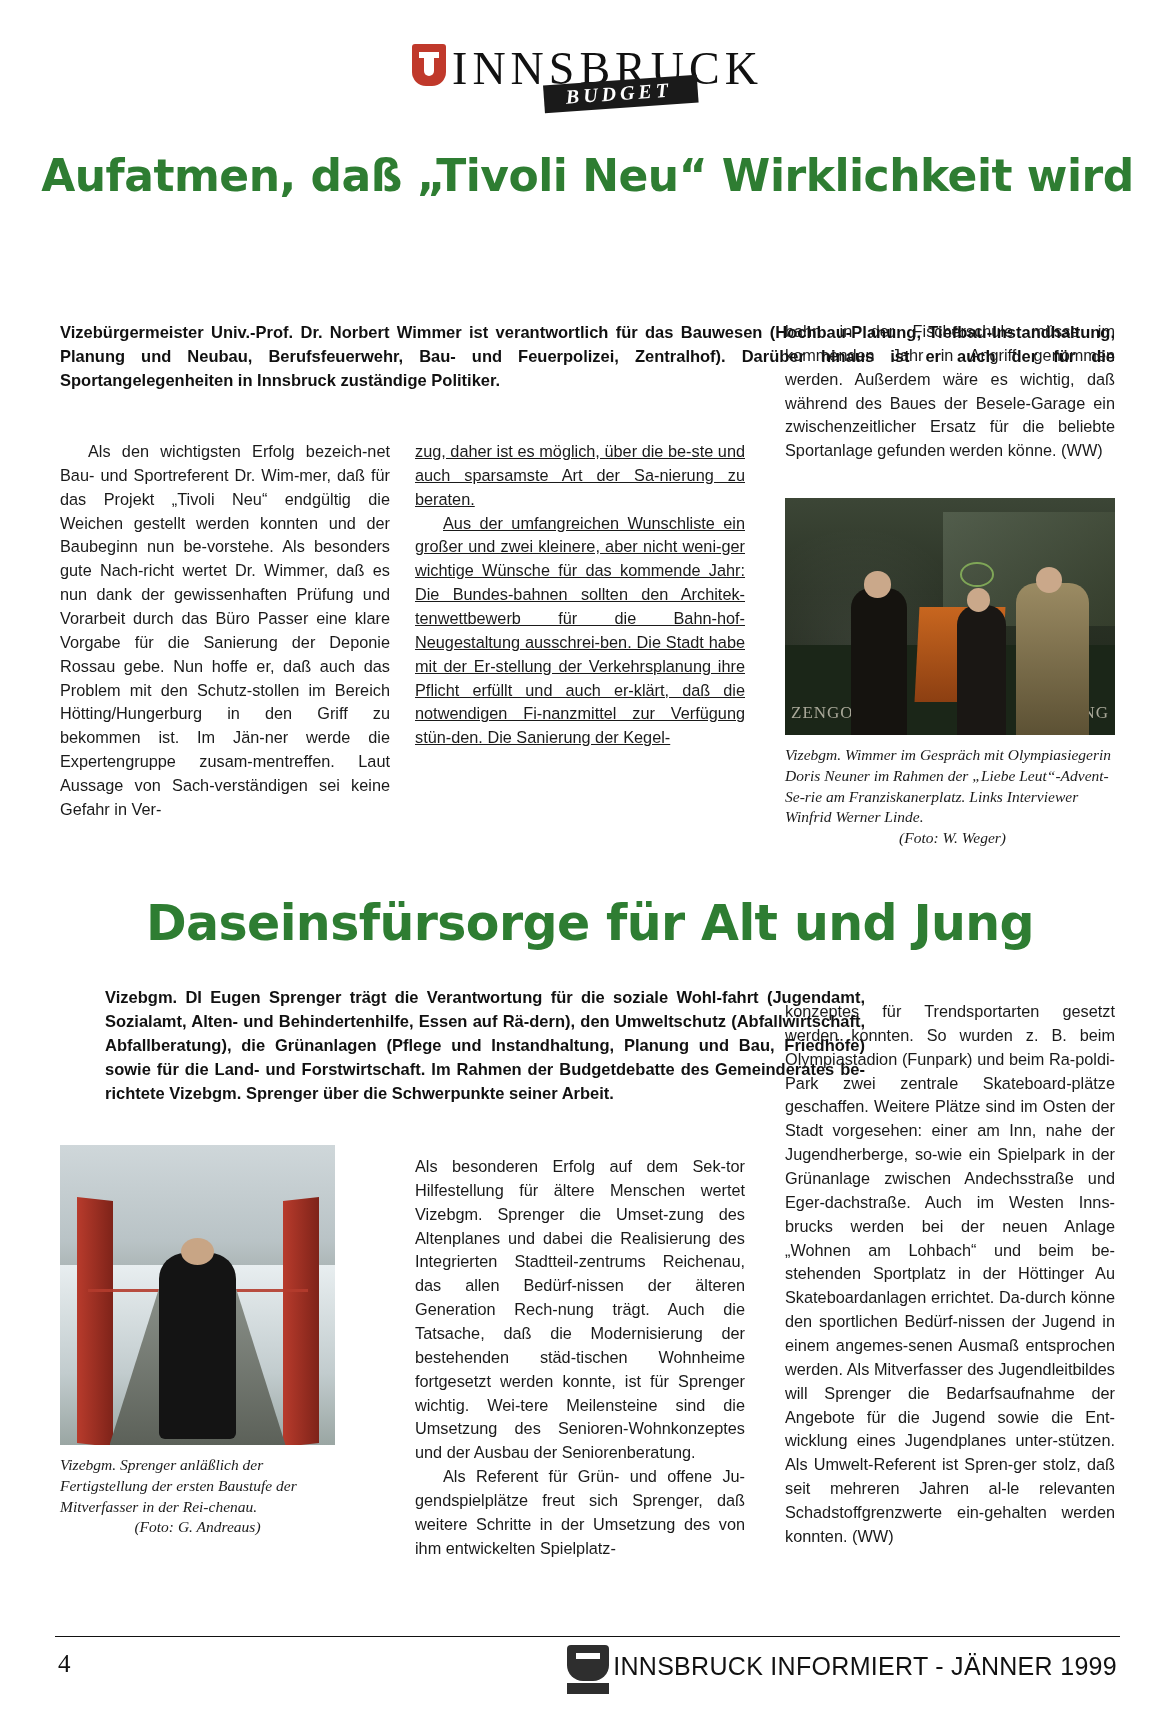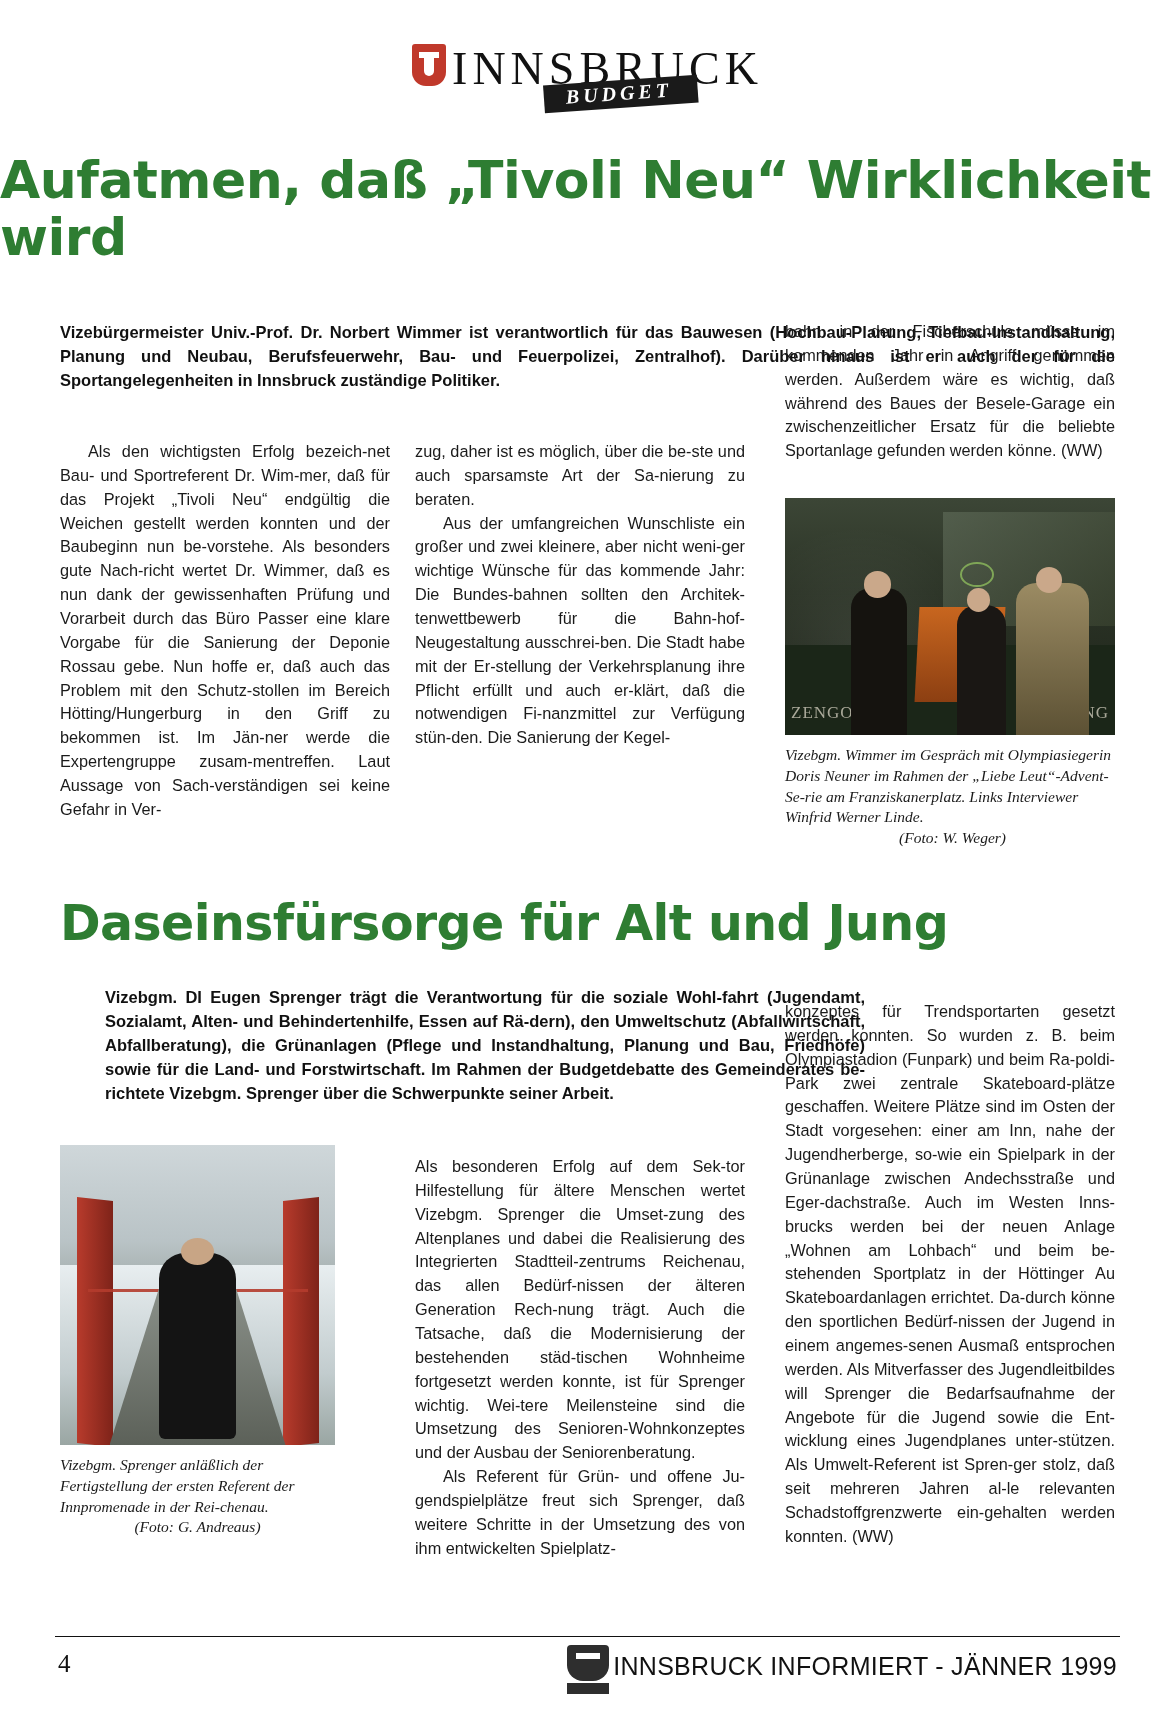--- a/index.html
+++ b/index.html
@@ -83,35 +83,36 @@
     font-size: 20px;
     letter-spacing: 4px;
     padding: 2px 26px 3px 22px;
   }
 
   
   h1.headline {
     position: absolute;
     margin: 0;
     width: 1175px;
+    text-align: center;
     color: #2e7d32;
     font-family: "DejaVu Sans", sans-serif;
     font-weight: bold;
-    font-size: 52px;
+    font-size: 44px;
     line-height: 1.1;
     letter-spacing: -0.5px;
   }
   #headline1 { top: 152px; }
 
   h1.headline2 {
     position: absolute;
     margin: 0;
     left: 60px;
     width: 1060px;
-    text-align: left;
+    text-align: center;
     top: 895px;
     color: #2e7d32;
     font-family: "DejaVu Sans", sans-serif;
     font-weight: bold;
     font-size: 49px;
     letter-spacing: -0.6px;
   }
 
   
   .lead {
@@ -132,21 +133,21 @@
     line-height: 1.465;
     text-align: justify;
     color: #1a1a1a;
     -webkit-hyphens: manual;
     hyphens: manual;
   }
   .col p { margin: 0; text-indent: 28px; }
   .col p.noindent { text-indent: 0; }
 
   #a-col1 { top: 440px; left: 60px; width: 330px; }
-  #a-col2 { top: 440px; left: 415px; width: 330px; }
+  #a-col2 { top: 440px; left: 415px; width: 330px; text-decoration: underline; }
   #a-col3 { top: 320px; left: 785px; width: 330px; }
 
   #b-col1 { top: 1155px; left: 415px; width: 330px; }
   #b-col2 { top: 1000px; left: 785px; width: 330px; }
 
   
   .photo {
     position: absolute;
     background: #2b2b2b;
     overflow: hidden;
@@ -337,21 +338,21 @@
     <div class="snow"></div>
     <div class="bridge-l"></div>
     <div class="bridge-r"></div>
     <div class="rail"></div>
     <div class="deck"></div>
     <div class="person"></div>
     <div class="person-head"></div>
   </div>
 
   <div class="caption" id="caption2">
-    <span>Vizebgm. Sprenger anläßlich der Fertigstellung der ersten Referent der Innpromenade in der Rei-chenau.</span>
+    <span>Vizebgm. Sprenger anläßlich der Fertigstellung der ersten Baustufe der Mitverfasser in der Rei-chenau.</span>
     <span class="credit credit-right">(Foto: G. Andreaus)</span>
   </div>
 
   <div class="col" id="b-col1">
     <p class="noindent">Als besonderen Erfolg auf dem Sek-tor Hilfestellung für ältere Menschen wertet Vizebgm. Sprenger die Umset-zung des Altenplanes und dabei die Realisierung des Integrierten Stadtteil-zentrums Reichenau, das allen Bedürf-nissen der älteren Generation Rech-nung trägt. Auch die Tatsache, daß die Modernisierung der bestehenden städ-tischen Wohnheime fortgesetzt werden konnte, ist für Sprenger wichtig. Wei-tere Meilensteine sind die Umsetzung des Senioren-Wohnkonzeptes und der Ausbau der Seniorenberatung.</p>
     <p>Als Referent für Grün- und offene Ju-gendspielplätze freut sich Sprenger, daß weitere Schritte in der Umsetzung des von ihm entwickelten Spielplatz-</p>
   </div>
 
   <div class="col" id="b-col2">
     <p class="noindent">konzeptes für Trendsportarten gesetzt werden konnten. So wurden z. B. beim Olympiastadion (Funpark) und beim Ra-poldi-Park zwei zentrale Skateboard-plätze geschaffen. Weitere Plätze sind im Osten der Stadt vorgesehen: einer am Inn, nahe der Jugendherberge, so-wie ein Spielpark in der Grünanlage zwischen Andechsstraße und Eger-dachstraße. Auch im Westen Inns-brucks werden bei der neuen Anlage „Wohnen am Lohbach“ und beim be-stehenden Sportplatz in der Höttinger Au Skateboardanlagen errichtet. Da-durch könne den sportlichen Bedürf-nissen der Jugend in einem angemes-senen Ausmaß entsprochen werden. Als Mitverfasser des Jugendleitbildes will Sprenger die Bedarfsaufnahme der Angebote für die Jugend sowie die Ent-wicklung eines Jugendplanes unter-stützen. Als Umwelt-Referent ist Spren-ger stolz, daß seit mehreren Jahren al-le relevanten Schadstoffgrenzwerte ein-gehalten werden konnten. (WW)</p>

